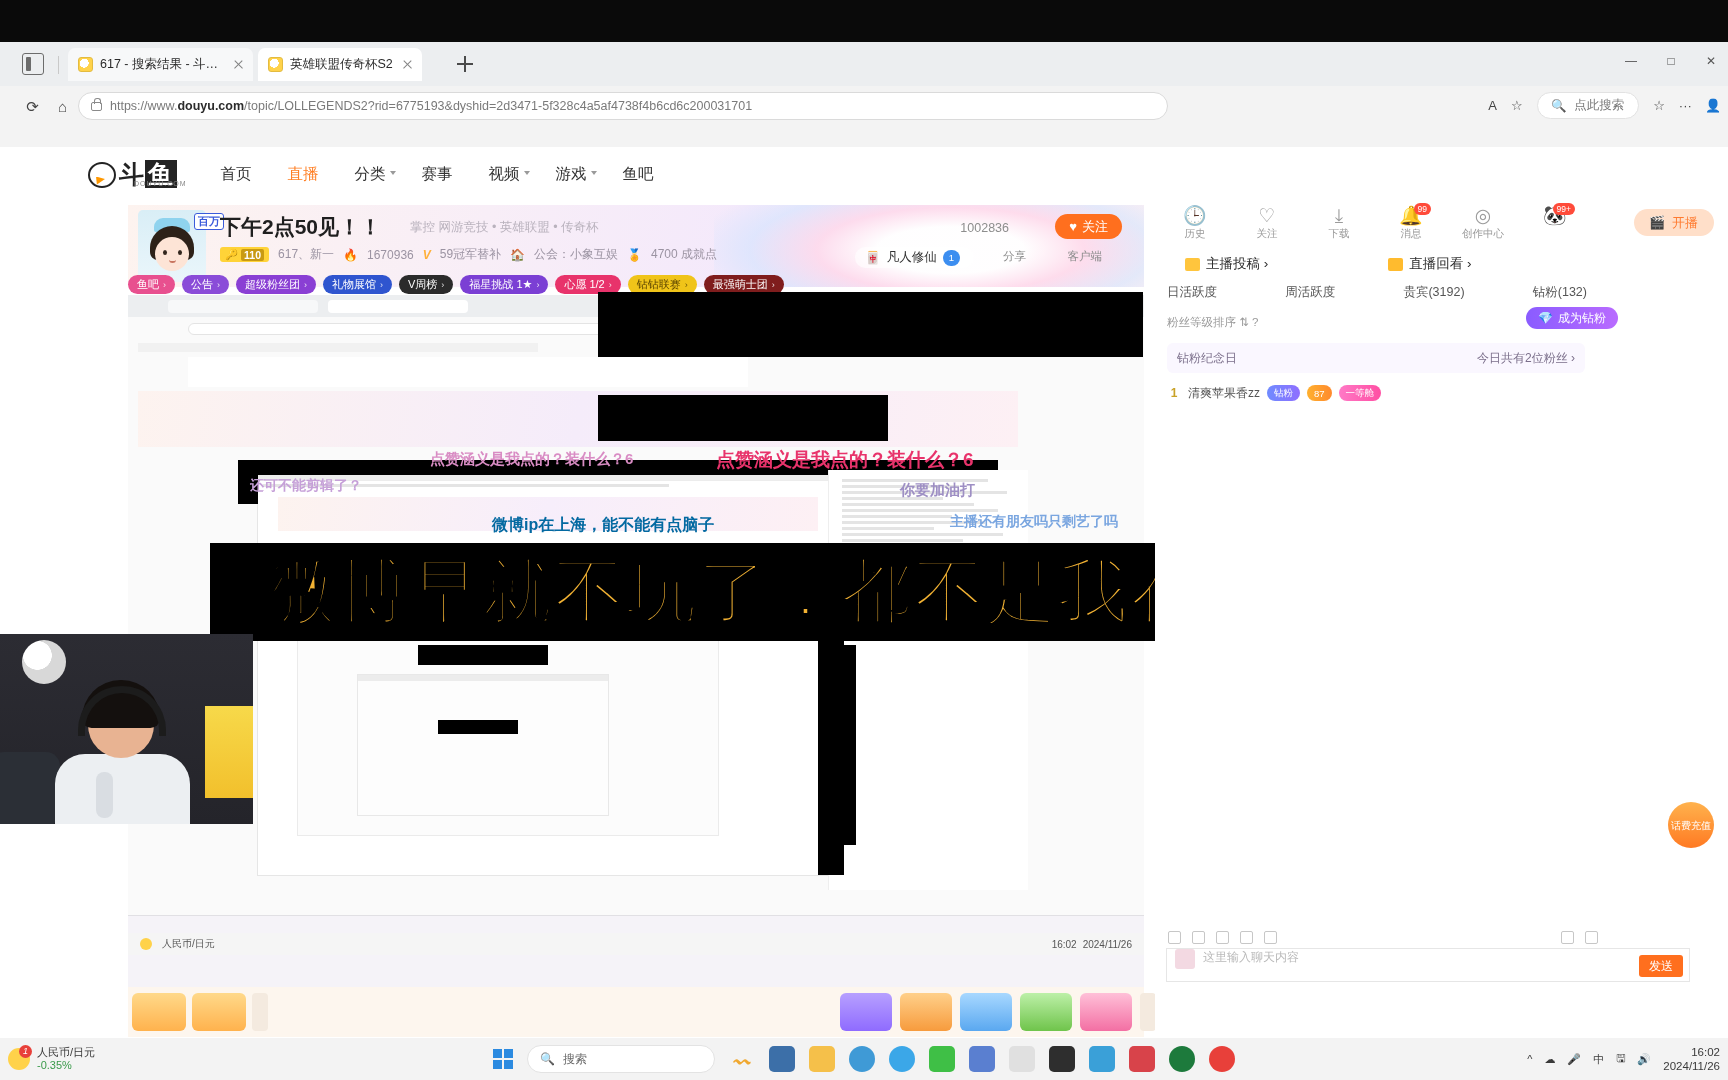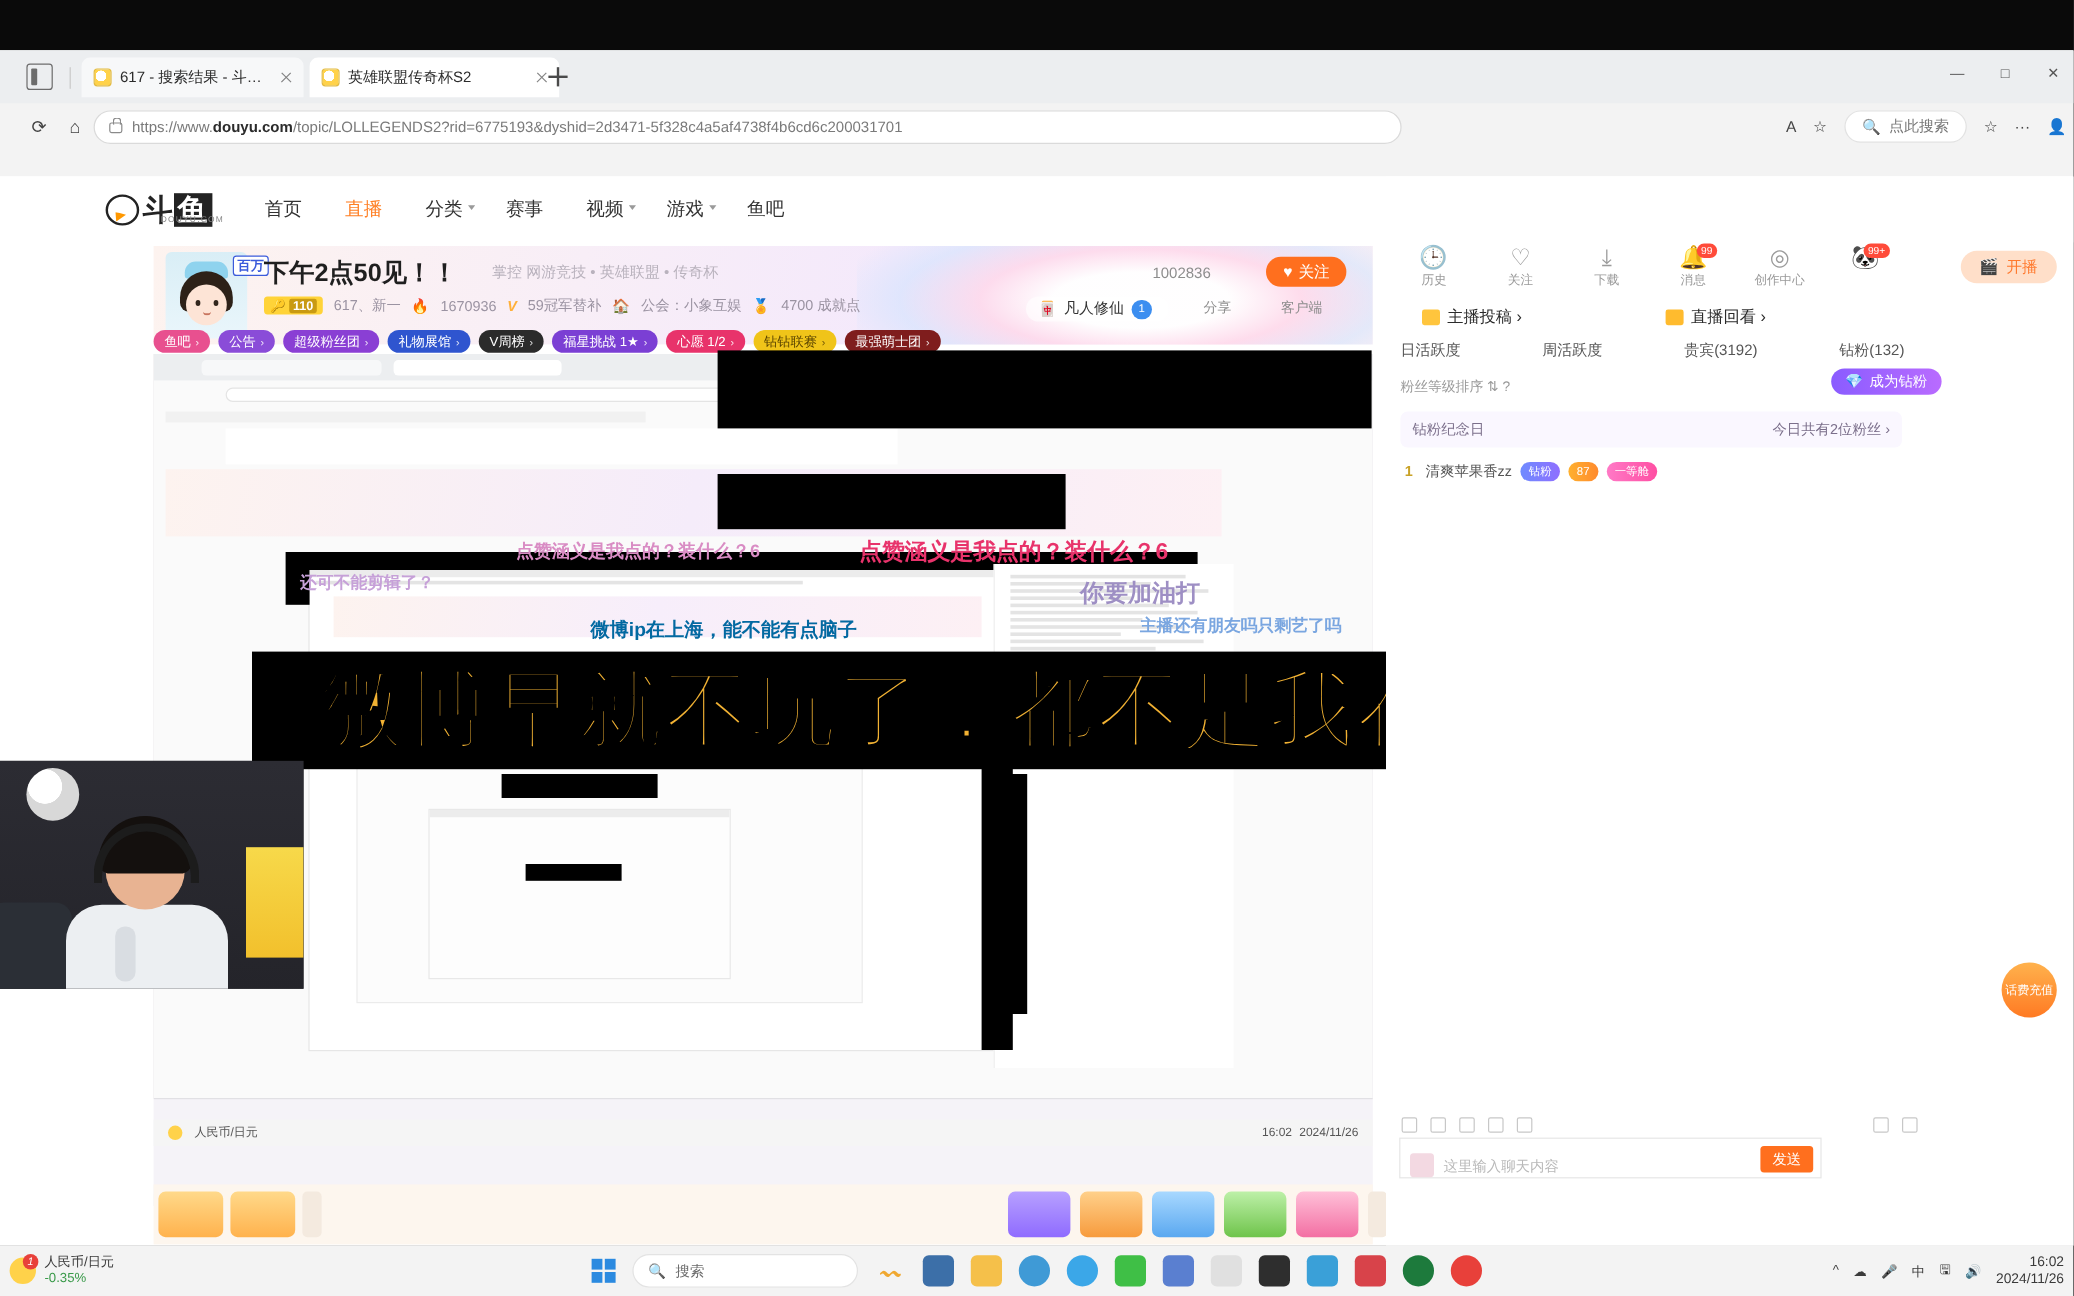--- a/index.html
+++ b/index.html
@@ -13,21 +13,21 @@
   #desktop { position:absolute; left:0; top:42px; width:1728px; height:996px; background:#fff; }
 
   
   .chrome { position:absolute; left:0; top:0; width:1728px; height:105px; background:#f3f3f3; }
   .tabstrip { position:absolute; left:0; top:0; width:100%; height:44px; background:#eceef0; }
   .tabbtn { position:absolute; left:22px; top:11px; width:22px; height:22px; border:1.6px solid #6c6c6c; border-radius:3px; }
   .tabbtn::before{content:"";position:absolute;left:3px;top:3px;width:5px;height:14px;background:#6c6c6c;border-radius:1px;}
   .tabsep{position:absolute;left:58px;top:14px;width:1px;height:18px;background:#c9c9c9;}
   .tab { position:absolute; top:6px; height:33px; border-radius:7px 7px 0 0; display:flex; align-items:center; padding:0 6px 0 10px; font-size:12.5px; color:#2b2b2b; white-space:nowrap; }
   .tab.t1{ left:68px; width:185px; background:#f7f8f9; }
-  .tab.t2{ left:258px; width:208px; background:#fff; }
+  .tab.t2{ left:258px; width:164px; background:#fff; }
   .favicon{ width:15px;height:15px;margin-right:7px;border-radius:3px;background:radial-gradient(circle at 40% 40%,#fff 0 40%,#ffd24a 41% 100%);border:1px solid #e3bb40;flex:none;}
   .tabtitle{overflow:hidden;text-overflow:ellipsis;flex:1;}
   .tabx{width:17px;height:17px;flex:none;position:relative;opacity:.65;}
   .tabx::before,.tabx::after{content:"";position:absolute;left:3px;top:8px;width:11px;height:1.4px;background:#444;}
   .tabx::before{transform:rotate(45deg);} .tabx::after{transform:rotate(-45deg);}
   .newtab{position:absolute;left:455px;top:12px;width:20px;height:20px;}
   .newtab::before,.newtab::after{content:"";position:absolute;background:#4a4a4a;}
   .newtab::before{left:9px;top:2px;width:1.6px;height:16px;}
   .newtab::after{left:2px;top:9px;width:16px;height:1.6px;}
   .winbtns{position:absolute;right:10px;top:12px;display:flex;gap:26px;color:#555;font-size:12px;}
@@ -125,21 +125,21 @@
   .rank{width:14px;text-align:center;color:#c9a227;font-weight:bold;}
   .fbadge{height:16px;border-radius:8px;padding:0 7px;font-size:9.5px;color:#fff;display:inline-flex;align-items:center;background:linear-gradient(90deg,#6f8bff,#8f6fff);}
   .fbadge.gold{background:linear-gradient(90deg,#ffb02e,#ff8a2e);}
   .fbadge.pink{background:linear-gradient(90deg,#ff79c6,#ff4fa3);}
   .lb{display:inline-flex;align-items:center;height:16px;border-radius:8px;padding:0 6px;font-size:9.5px;color:#fff;margin-right:4px;vertical-align:1px;}
   .lb.blue{background:#3c8ef0;}
 
   
   .chattools{position:absolute;left:1168px;top:884px;width:430px;height:22px;display:flex;align-items:center;gap:11px;color:#b5b5b5;font-size:13px;}
   .chattools .sq{width:13px;height:13px;border:1.4px solid #c7c7c7;border-radius:2px;}
-  .chatinput{position:absolute;left:1166px;top:906px;width:352px;height:34px;border:1px solid #e6e6e6;border-radius:0;display:flex;align-items:flex-end;padding:0 8px;gap:8px;}
+  .chatinput{position:absolute;left:1166px;top:906px;width:524px;height:34px;border:1px solid #e6e6e6;border-radius:0;display:flex;align-items:flex-start;padding:0 8px;gap:8px;}
   .chatinput .ph{font-size:12px;color:#b9b9b9;flex:1;}
   .sendbtn{position:absolute;right:6px;top:6px;width:44px;height:22px;background:#ff6f1e;color:#fff;border-radius:3px;font-size:12px;display:flex;align-items:center;justify-content:center;}
   .fab{position:absolute;right:14px;bottom:190px;width:46px;height:46px;border-radius:50%;background:linear-gradient(#ffb24d,#ff7a23);color:#fff;font-size:10px;display:flex;align-items:center;justify-content:center;text-align:center;line-height:11px;}
 
   
   .cam{position:absolute;left:0;top:592px;width:253px;height:190px;background:#1b1b1f;overflow:hidden;}
   .cam .wall{position:absolute;inset:0;background:linear-gradient(#2c2c33,#24242a);}
   .cam .lamp{position:absolute;left:22px;top:6px;width:44px;height:44px;border-radius:50%;background:radial-gradient(circle at 35% 35%,#fff 0 35%,#d8d8d8 36% 100%);}
   .cam .poster{position:absolute;left:205px;top:72px;width:48px;height:92px;background:linear-gradient(#f7d94a,#f2c02c);}
   .cam .head{position:absolute;left:88px;top:58px;width:66px;height:66px;border-radius:50%;background:#e8b392;}
@@ -368,21 +368,21 @@
         <div style="position:absolute;left:0;top:700px;width:1016px;height:18px;background:#f3f3f3;display:flex;align-items:center;gap:10px;padding:0 10px;font-size:9px;color:#555;">
           <span>人民币/日元</span>
           <span>-0.35%</span>
         </div>
       </div>
 
       <div class="videoblack"></div>
 
       <div class="dm" style="left:430px;top:303px;font-size:15px;color:#d98cc4;">点赞涵义是我点的？装什么？6</div>
       <div class="dm" style="left:716px;top:300px;font-size:19px;color:#e8336b;">点赞涵义是我点的？装什么？6</div>
-      <div class="dm" style="left:900px;top:334px;font-size:20px;color:#9e8fc4;">你要加油打</div>
+      <div class="dm" style="left:900px;top:334px;font-size:15px;color:#9e8fc4;">你要加油打</div>
       <div class="dm" style="left:492px;top:368px;font-size:16px;color:#0369a1;">微博ip在上海，能不能有点脑子</div>
       <div class="dm" style="left:950px;top:366px;font-size:14px;color:#7aa6e0;">主播还有朋友吗只剩艺了吗</div>
       <div class="dm" style="left:250px;top:330px;font-size:14px;color:#c6a0d8;">还可不能剪辑了？</div>
 
       <div class="subtitle">
         <span>微博早就不玩了，都不是我在弄</span>
       </div>
 
       <div style="position:absolute;left:128px;top:840px;width:1016px;height:50px;background:#fdf6ee;"></div>
       <div style="position:absolute;left:132px;top:846px;display:flex;gap:6px;">

